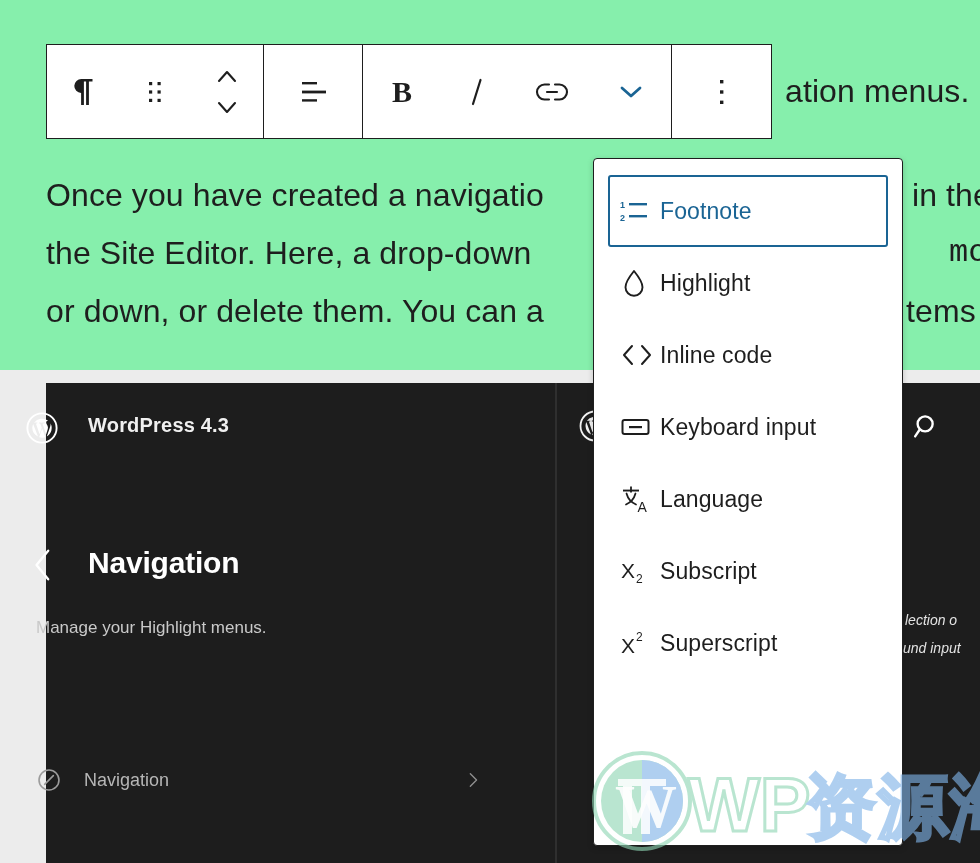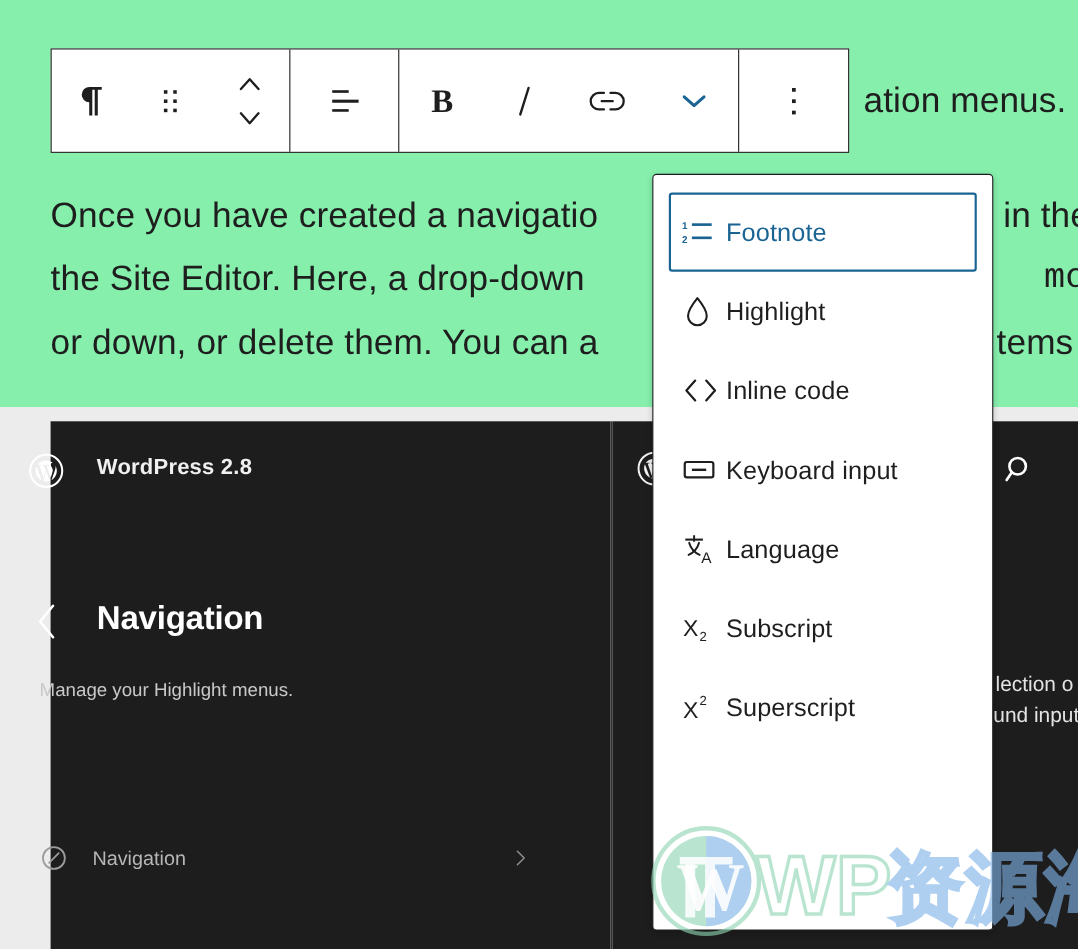--- a/index.html
+++ b/index.html
@@ -175,23 +175,24 @@
   }
   .nav-row .r-chev {
     width: 16px;
     height: 16px;
     flex: 0 0 auto;
     opacity: .75;
   }
 
   .right-text {
     position: absolute;
-    font-size: 19px;
+    font-size: 14px;
     color: #e3e3e3;
     white-space: pre;
+    font-style: italic;
   }
 
   
   .popover {
     position: absolute;
     left: 593px;
     top: 158px;
     width: 310px;
     height: 688px;
     background: #fff;
@@ -276,21 +277,21 @@
 
     <div class="right-text" style="left:348px; top:229px;">lection o</div>
     <div class="right-text" style="left:346px; top:257px;">und input</div>
   </div>
 
   <svg class="wp-logo" viewBox="0 0 32 32">
     <circle cx="16" cy="16" r="14.6" fill="none" stroke="#fff" stroke-width="1.9"></circle>
     <path d="M6.3 16c0-1.42.3-2.77.85-3.99L12 24.6A9.98 9.98 0 0 1 6.3 16zm9.7 9.7c-.98 0-1.92-.14-2.81-.41l2.99-8.68 3.06 8.39c.2.05.4.09.6.12a9.9 9.9 0 0 1-3.84.58zm1.37-14.26c.6-.03 1.13-.1 1.13-.1.53-.6.47-.85-.06-.82 0 0-1.6.12-2.63.12-.97 0-2.6-.12-2.6-.12-.53-.03-.6.85-.06.88 0 0 .5.06 1.04.1l1.56 4.27-2.19 6.57-3.65-10.84c.6-.03 1.14-.1 1.14-.1.53-.6.47-.85-.06-.82 0 0-1.6.12-2.63.12l-.35-.01A9.97 9.97 0 0 1 22.2 8.8c-.12-.01-.25-.02-.38-.02-.98 0-1.67.86-1.67 1.78 0 .83.48 1.53.99 2.36.38.67.82 1.54.82 2.79 0 .87-.33 1.88-.77 3.28l-1.01 3.38-3.68-10.5zM16 25.7v0zm9.7-9.7c0 3.66-1.97 6.86-4.91 8.58l3.02-8.72c.56-1.41.75-2.54.75-3.54 0-.36-.02-.7-.07-1.02a9.83 9.83 0 0 1 1.21 4.7z" fill="#fff"></path>
   </svg>
 
-  <div class="wp-title">WordPress 2.8</div>
+  <div class="wp-title">WordPress 4.3</div>
 
   <svg class="wp-search" viewBox="0 0 24 24">
     <circle cx="10.5" cy="9.5" r="6" fill="none" stroke="#fff" stroke-width="1.9"></circle>
     <line x1="6.2" y1="14" x2="2.5" y2="19.5" stroke="#fff" stroke-width="1.9" stroke-linecap="round"></line>
   </svg>
 
   <svg class="nav-back" viewBox="0 0 20 30">
     <polyline points="14,4 5,15 14,26" fill="none" stroke="#fff" stroke-width="1.8" stroke-linecap="round" stroke-linejoin="round"></polyline>
   </svg>
 

